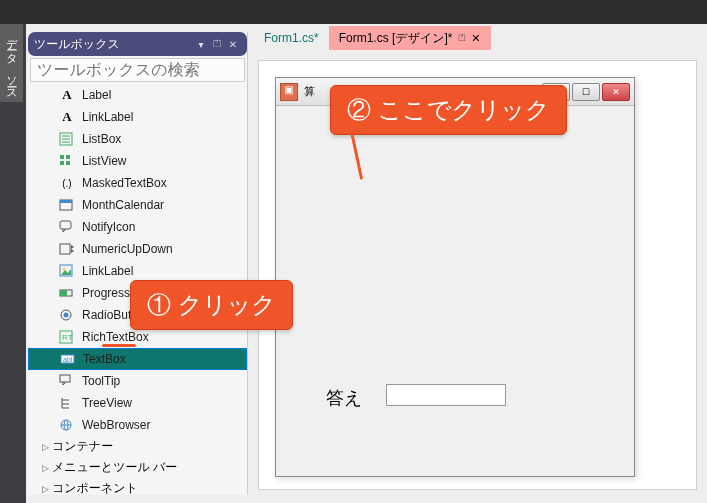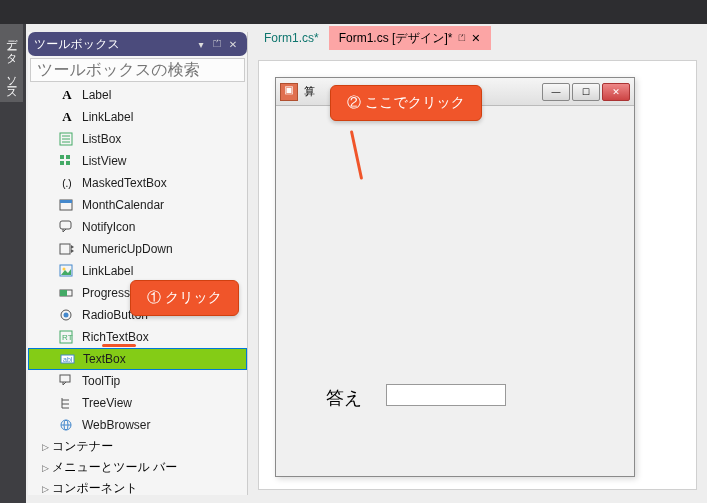--- a/index.html
+++ b/index.html
@@ -16,21 +16,21 @@
 .panel-header { background: #4b4b7c; color: #fff; height: 24px; display: flex; align-items: center; padding: 0 6px; font-size: 12px; border-radius: 7px; }
 .panel-header-title { flex: 1; }
 .panel-header-btn { width: 16px; text-align: center; cursor: pointer; color: #ddd; font-size: 10px; }
 
 .search-box { display: flex; align-items: center; background: #fcfcfc; border: 1px solid #ccc; margin: 2px; height: 24px; }
 .search-input { flex: 1; border: none; outline: none; padding: 2px 6px; font-size: 16px; background: transparent; color: #888; }
 .search-icon { width: 20px; text-align: center; color: #555; cursor: pointer; }
 
 .toolbox-list { flex: 1; overflow-y: auto; background: #f5f5f5; }
 .tb-item { display: flex; align-items: center; height: 22px; padding: 0 4px 0 30px; cursor: pointer; position: relative; }
-.tb-item.selected { background: #84cc16; border: 1px solid #0078d7; }
+.tb-item.selected { background: #0f766e; border: 1px solid #0078d7; }
 .tb-icon { width: 18px; height: 16px; margin-right: 8px; display: flex; align-items: center; justify-content: center; position: absolute; left: 30px; }
 .tb-label { color: #1e1e1e; padding-left: 24px; }
 .tb-group { padding: 2px 4px 2px 14px; cursor: pointer; display: flex; align-items: center; }
 .tb-group-arrow { width: 10px; font-size: 9px; color: #666; }
 
 .designer-area { flex: 1; background: #eee; position: relative; }
 
 .tabs-bar { height: 26px; display: flex; align-items: flex-end; background: #eee; padding-left: 6px; }
 .tab { padding: 4px 10px; font-size: 12px; background: #eee; color: #0f766e; cursor: pointer; position: relative; height: 24px; display: flex; align-items: center; }
 .tab.active { background: #fca5a5; color: #000; }
@@ -44,21 +44,21 @@
 .form-icon { width: 18px; height: 18px; background: #e07050; border: 1px solid #b05030; margin-right: 6px; font-size: 10px; text-align: center; color: #fff; }
 .form-title-text { flex: 1; font-size: 11px; }
 .winbtns { display: flex; }
 .winbtn { width: 28px; height: 18px; border: 1px solid #888; background: linear-gradient(#f8f8f8,#d8d8d8); margin-left: 2px; font-size: 9px; text-align: center; line-height: 16px; cursor: pointer; border-radius: 2px; }
 .winbtn.close { background: linear-gradient(#e88,#c44); color: #fff; border-color: #a33; }
 
 .form-body { position: relative; height: calc(100% - 28px); background: #f0f0f0; }
 .form-label { position: absolute; left: 50px; top: 280px; font-size: 18px; }
 .form-textbox { position: absolute; left: 110px; top: 278px; width: 120px; height: 22px; background: #fff; border: 1px solid #999; }
 
-.callout { position: absolute; background: #f0552a; color: #fff; font-size: 14px; padding: 8px 16px; border-radius: 6px; border: 1px solid #d04010; box-shadow: 0 2px 4px rgba(0,0,0,0.2); white-space: nowrap; text-align: center; }
+.callout { position: absolute; background: #f0552a; color: #fff; font-size: 24px; padding: 8px 16px; border-radius: 6px; border: 1px solid #d04010; box-shadow: 0 2px 4px rgba(0,0,0,0.2); white-space: nowrap; text-align: center; }
 .callout1 { left: 130px; top: 280px; }
 .callout2 { left: 330px; top: 85px; }
 .callout-line { position: absolute; background: #f0552a; }
 .line1 { left: 102px; top: 344px; width: 34px; height: 3px; border-radius: 2px; }
 .line2 { left: 355px; top: 130px; width: 3px; height: 50px; border-radius: 2px; transform: rotate(-12deg); }
 </style>
 </head>
 <body>
 
 <div class="top-bar"></div>

